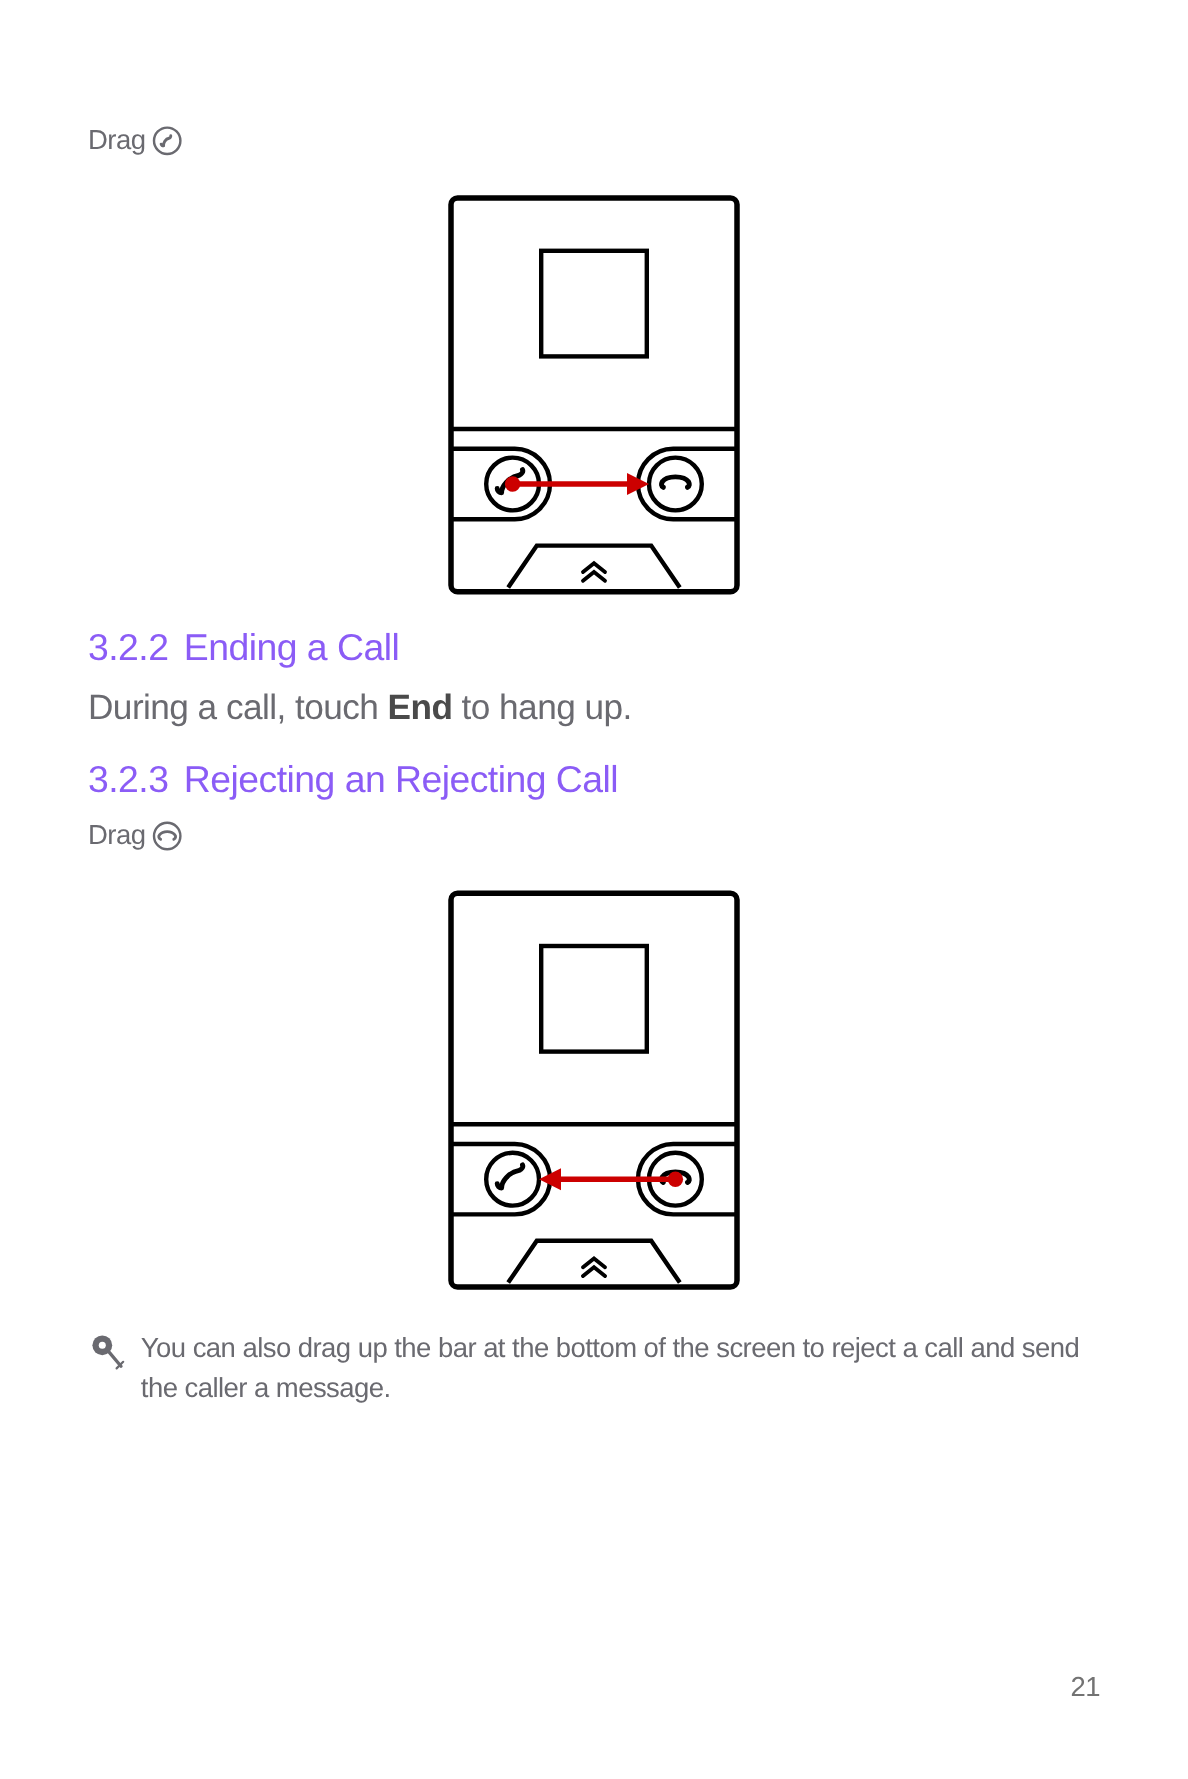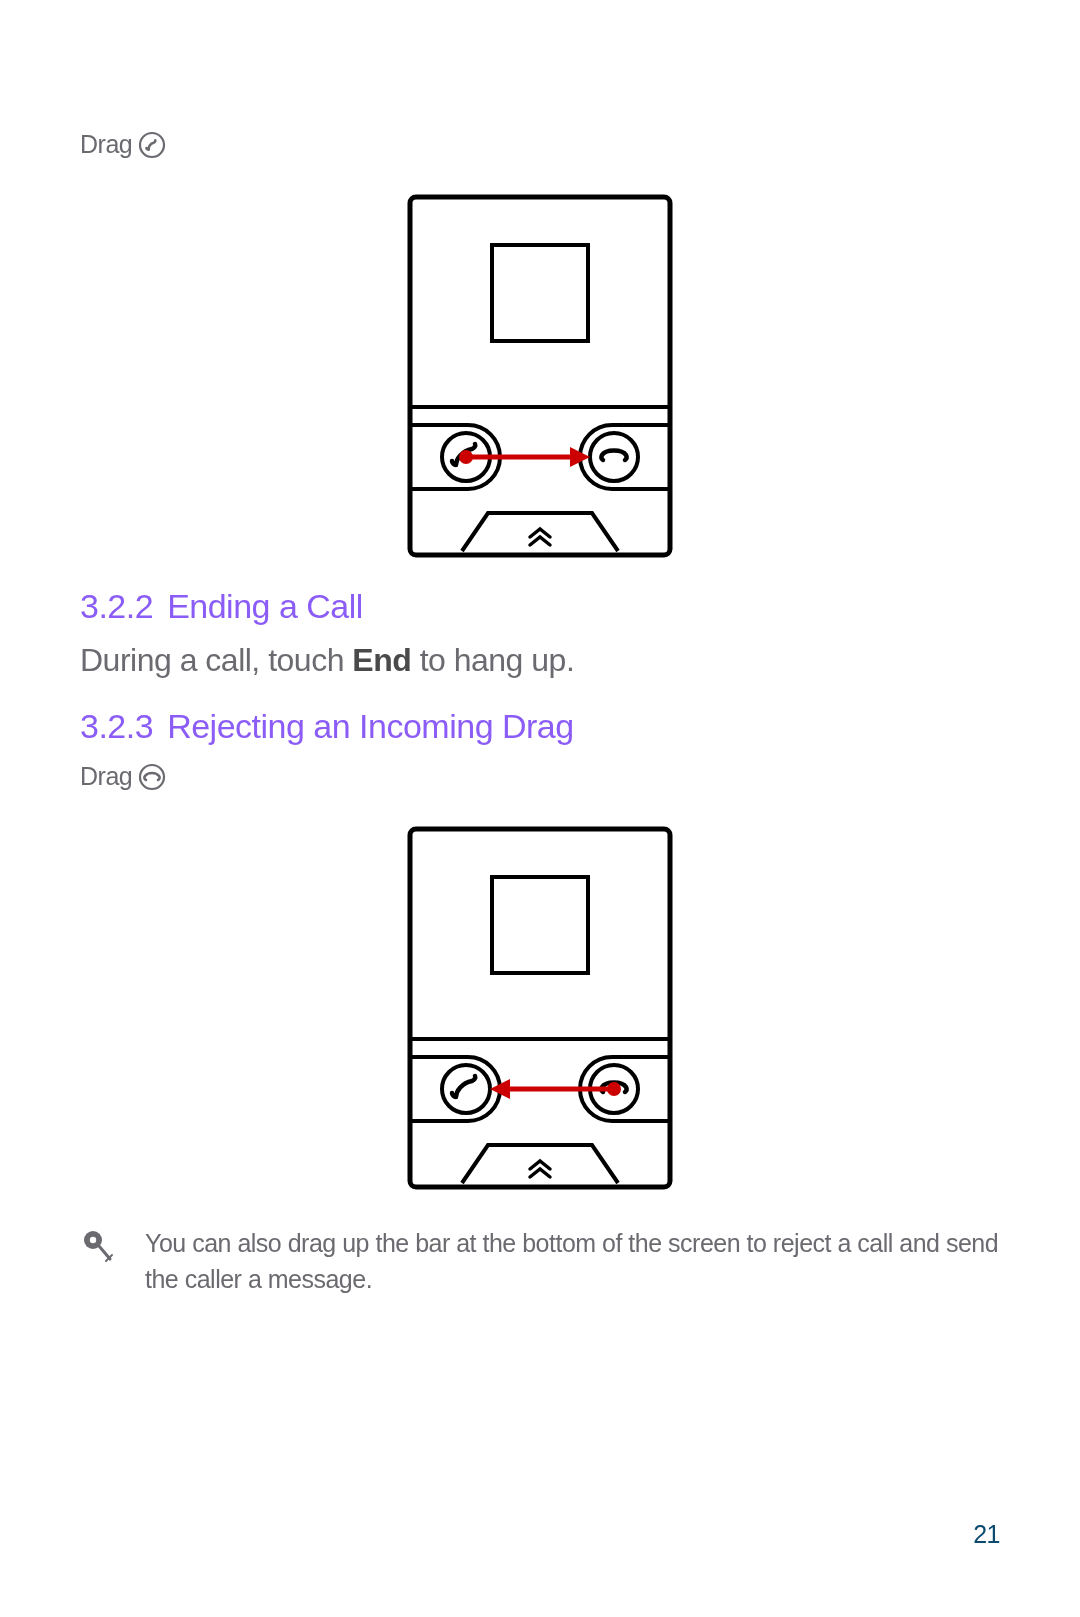--- a/index.html
+++ b/index.html
@@ -8,21 +8,20 @@
     padding: 0;
     font-family: Arial, Helvetica, sans-serif;
     background: #fff;
     color: #4a4a4a;
     width: 1080px;
     height: 1617px;
     position: relative;
   }
   .page {
     padding: 113px 80px 60px 80px;
-    margin-top: 17px;
   }
   .instr-line {
     font-size: 25px;
     color: #6a6a70;
     letter-spacing: -0.5px;
     display: flex;
     align-items: center;
     gap: 6px;
   }
   .instr-line .inline-icon {
@@ -50,42 +49,42 @@
   .figure-wrap {
     display: flex;
     justify-content: center;
     margin: 34px 0 28px 0;
   }
   .phone-svg { display: block; }
 
   .tip-row {
     display: flex;
     align-items: flex-start;
-    gap: 29px;
+    gap: 12px;
     margin-top: 34px;
   }
   .tip-icon-slot {
     flex: 0 0 auto;
     width: 36px;
     display:flex;
     justify-content:center;
     padding-top:4px;
   }
   .tip-text {
     font-size: 25px;
     color: #6a6a70;
     letter-spacing: -0.5px;
     line-height: 1.45;
   }
   .page-number {
     position: absolute;
     right: 80px;
     bottom: 68px;
     font-size: 25px;
-    color: #0c4a6e;
+    color: #737373;
     letter-spacing: -0.5px;
   }
 </style>
 </head>
 <body>
 
 <div class="page">
 
   <div class="instr-line">
     <span>Drag</span>
@@ -128,21 +127,21 @@
   </div>
 
   <div class="heading">
     <span class="num">3.2.2</span><span>Ending a Call</span>
   </div>
   <div class="body-text">
     <span>During a call, touch </span><b>End</b><span> to hang up.</span>
   </div>
 
   <div class="heading">
-    <span class="num">3.2.3</span><span>Rejecting an Incoming Drag</span>
+    <span class="num">3.2.3</span><span>Rejecting an Rejecting Call</span>
   </div>
 
   <div class="instr-line">
     <span>Drag</span>
     <span class="inline-icon">
       <svg width="28" height="28" viewBox="0 0 28 28">
         <circle cx="14" cy="14" r="12" fill="none" stroke="#6a6a70" stroke-width="2.2"></circle>
         <path d="M7 13 C10 9, 18 9, 21 13 M7 13 c-1 1 -1 3 1 4 M21 13 c1 1 1 3 -1 4" fill="none" stroke="#6a6a70" stroke-width="2.6" stroke-linecap="round"></path>
       </svg>
     </span>

